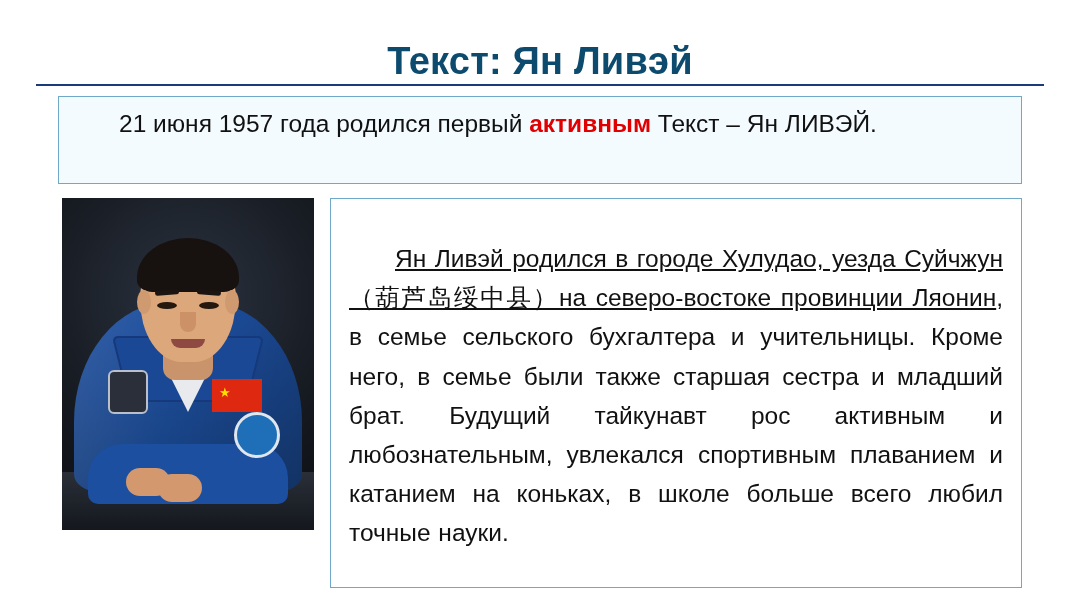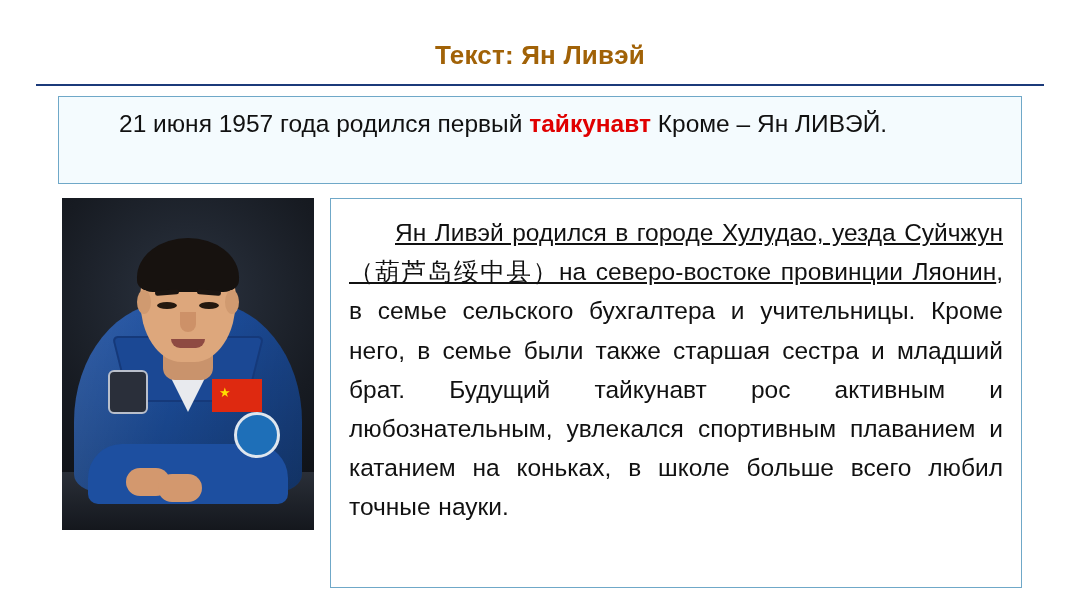--- a/index.html
+++ b/index.html
@@ -18,23 +18,23 @@
     position: absolute;
     inset: 0;
     background: #ffffff;
   }
   .title {
     position: absolute;
     left: 0;
     right: 0;
     top: 40px;
     text-align: center;
-    font-size: 26px;
+    font-size: 38px;
     font-weight: bold;
-    color: #a16207;
+    color: #0c4a6e;
     letter-spacing: 0.2px;
   }
   .title-rule {
     position: absolute;
     left: 36px;
     right: 36px;
     top: 84px;
     height: 2px;
     background: #1b3a7a;
   }
@@ -268,35 +268,36 @@
     box-sizing: border-box;
     padding: 14px 18px 0 18px;
   }
   .body-text {
     font-size: 24.5px;
     color: #111111;
     line-height: 1.6;
     text-align: justify;
     text-indent: 46px;
     word-spacing: 1px;
+    margin-top: 26px;
   }
   .body-text .u {
     text-decoration: underline;
   }
 </style>
 </head>
 <body>
 
 <div class="slide">
 
   <div class="title">Текст: Ян Ливэй</div>
   <div class="title-rule"></div>
 
   <div class="intro-box">
-    <div class="intro-text"><span>21 июня 1957 года родился первый </span><span class="hl">тайкунавт</span><span> Кроме – Ян ЛИВЭЙ.</span></div>
+    <div class="intro-text"><span>21 июня 1957 года родился первый </span><span class="hl">активным</span><span> Текст – Ян ЛИВЭЙ.</span></div>
   </div>
 
   <div class="photo-frame">
     <div class="bg-grad"></div>
     <div class="desk"></div>
     <div class="torso"></div>
     <div class="shoulder-shade"></div>
     <div class="arms"></div>
     <div class="hand-l"></div>
     <div class="hand-r"></div>

